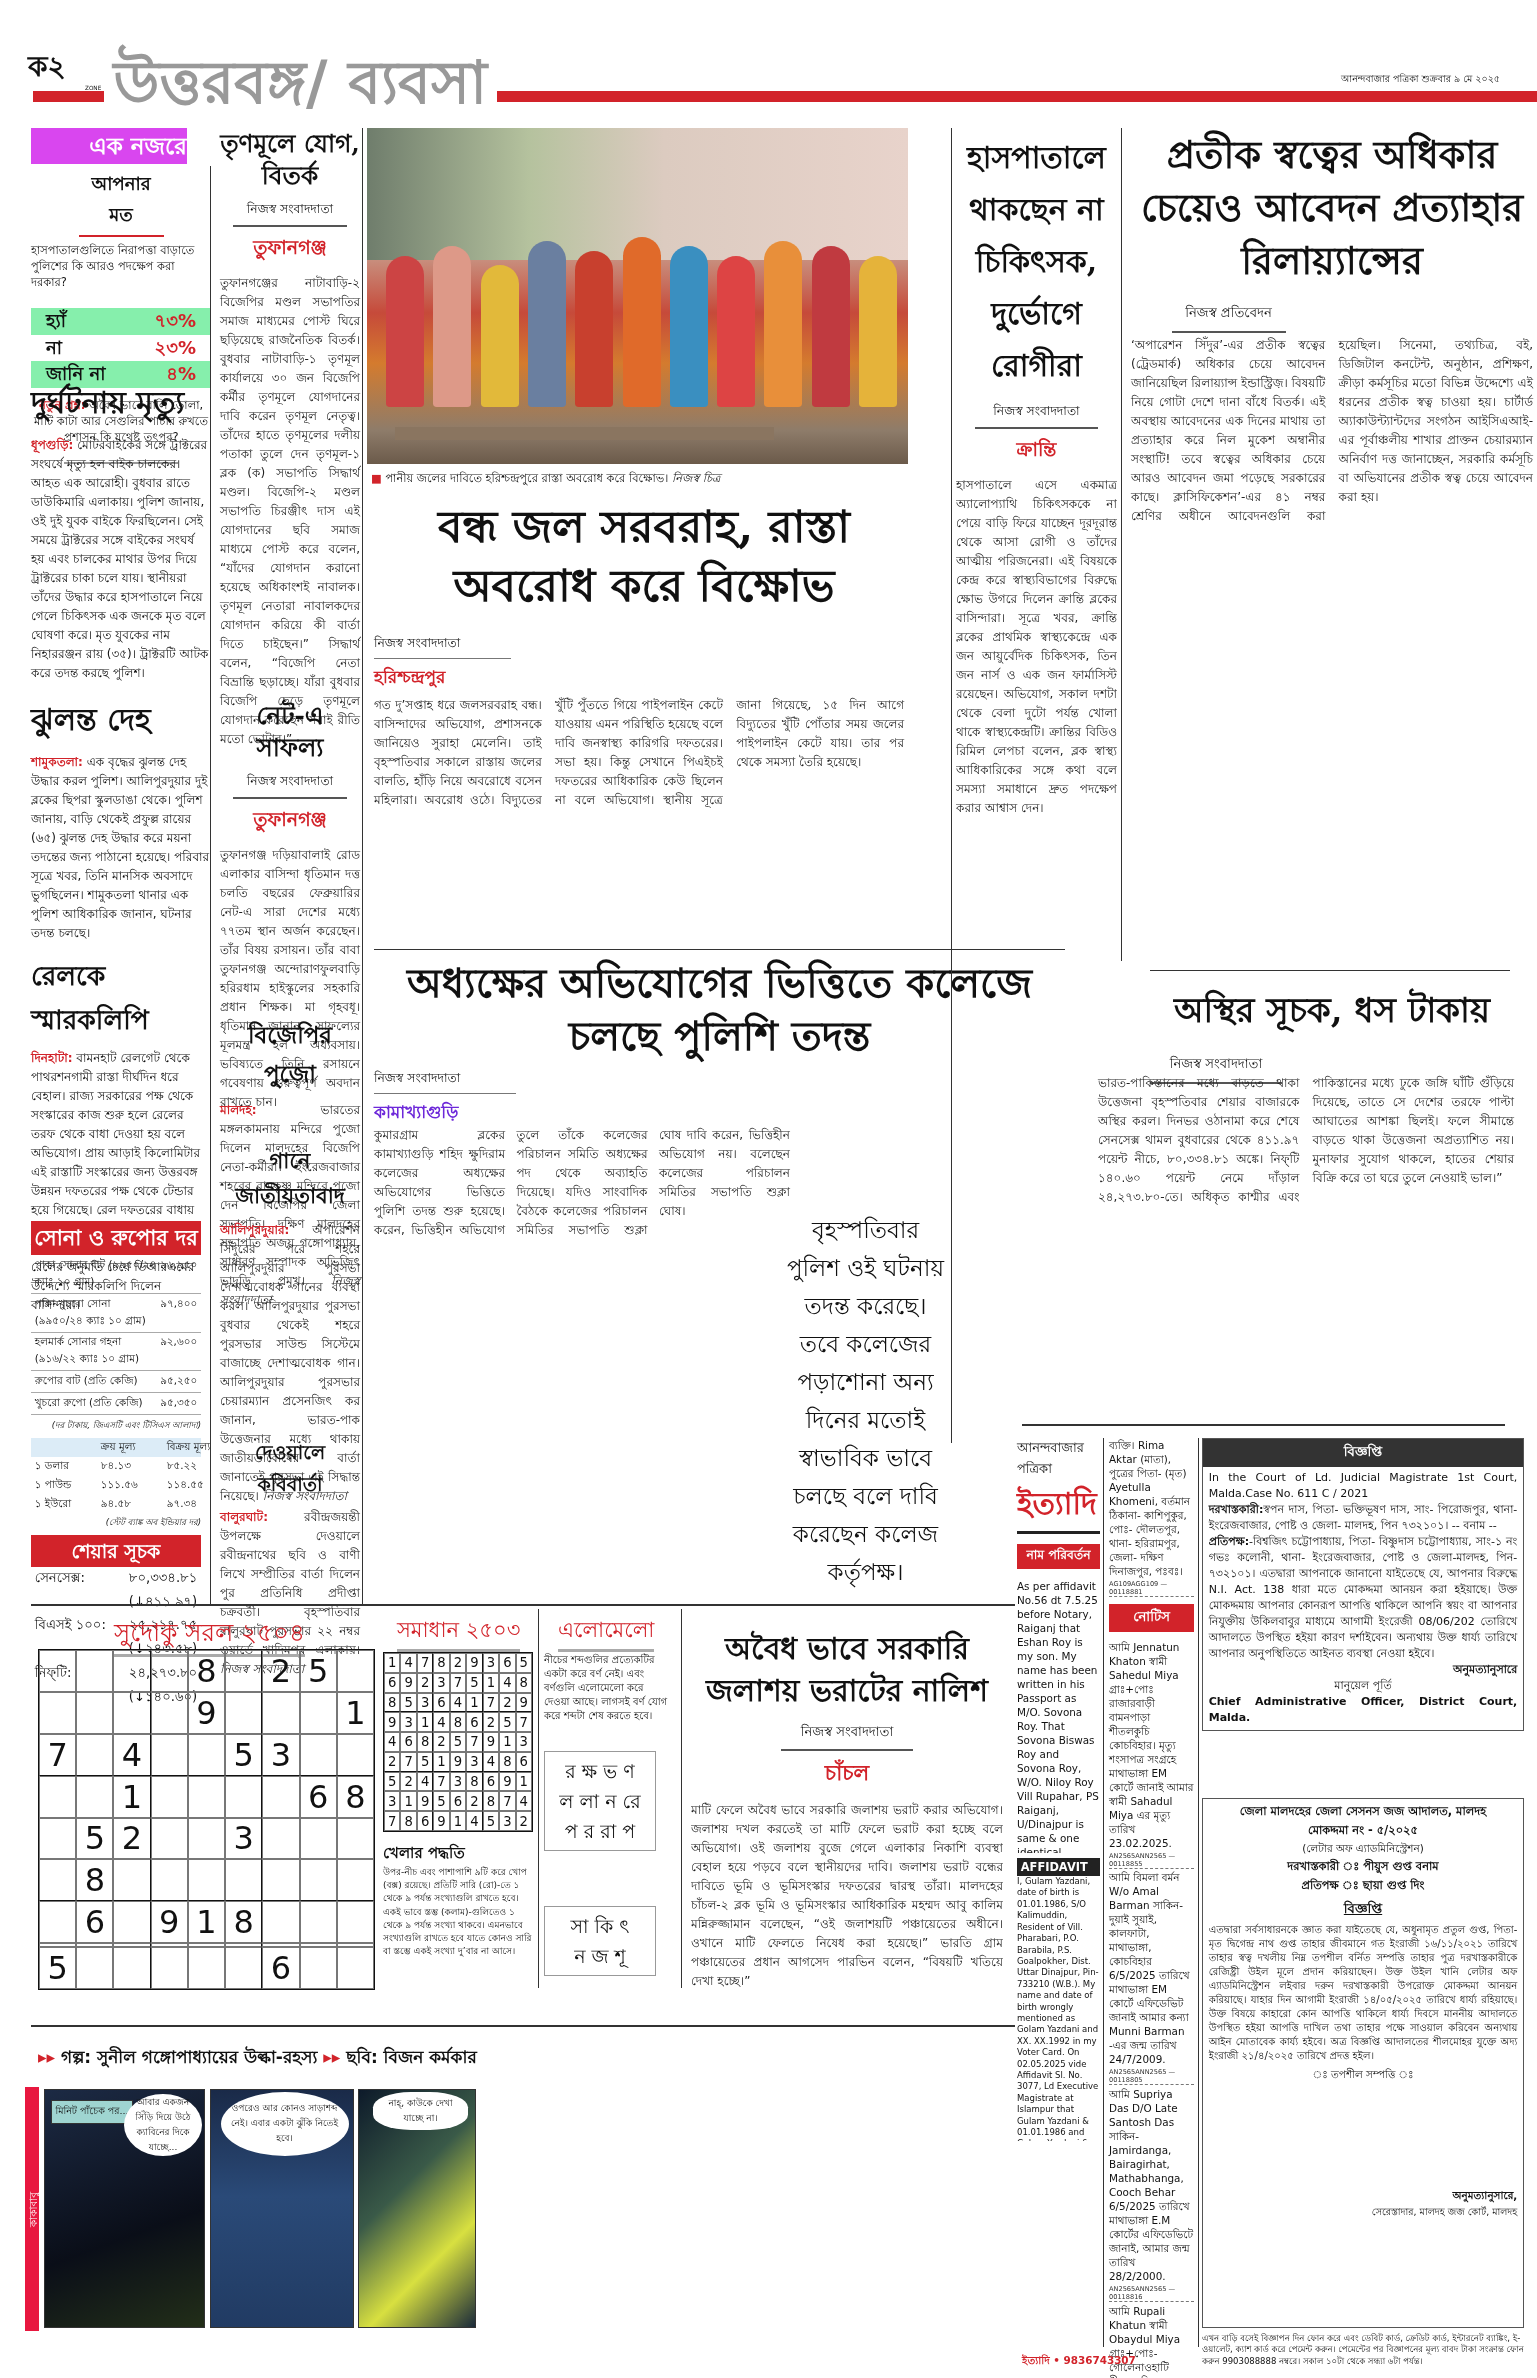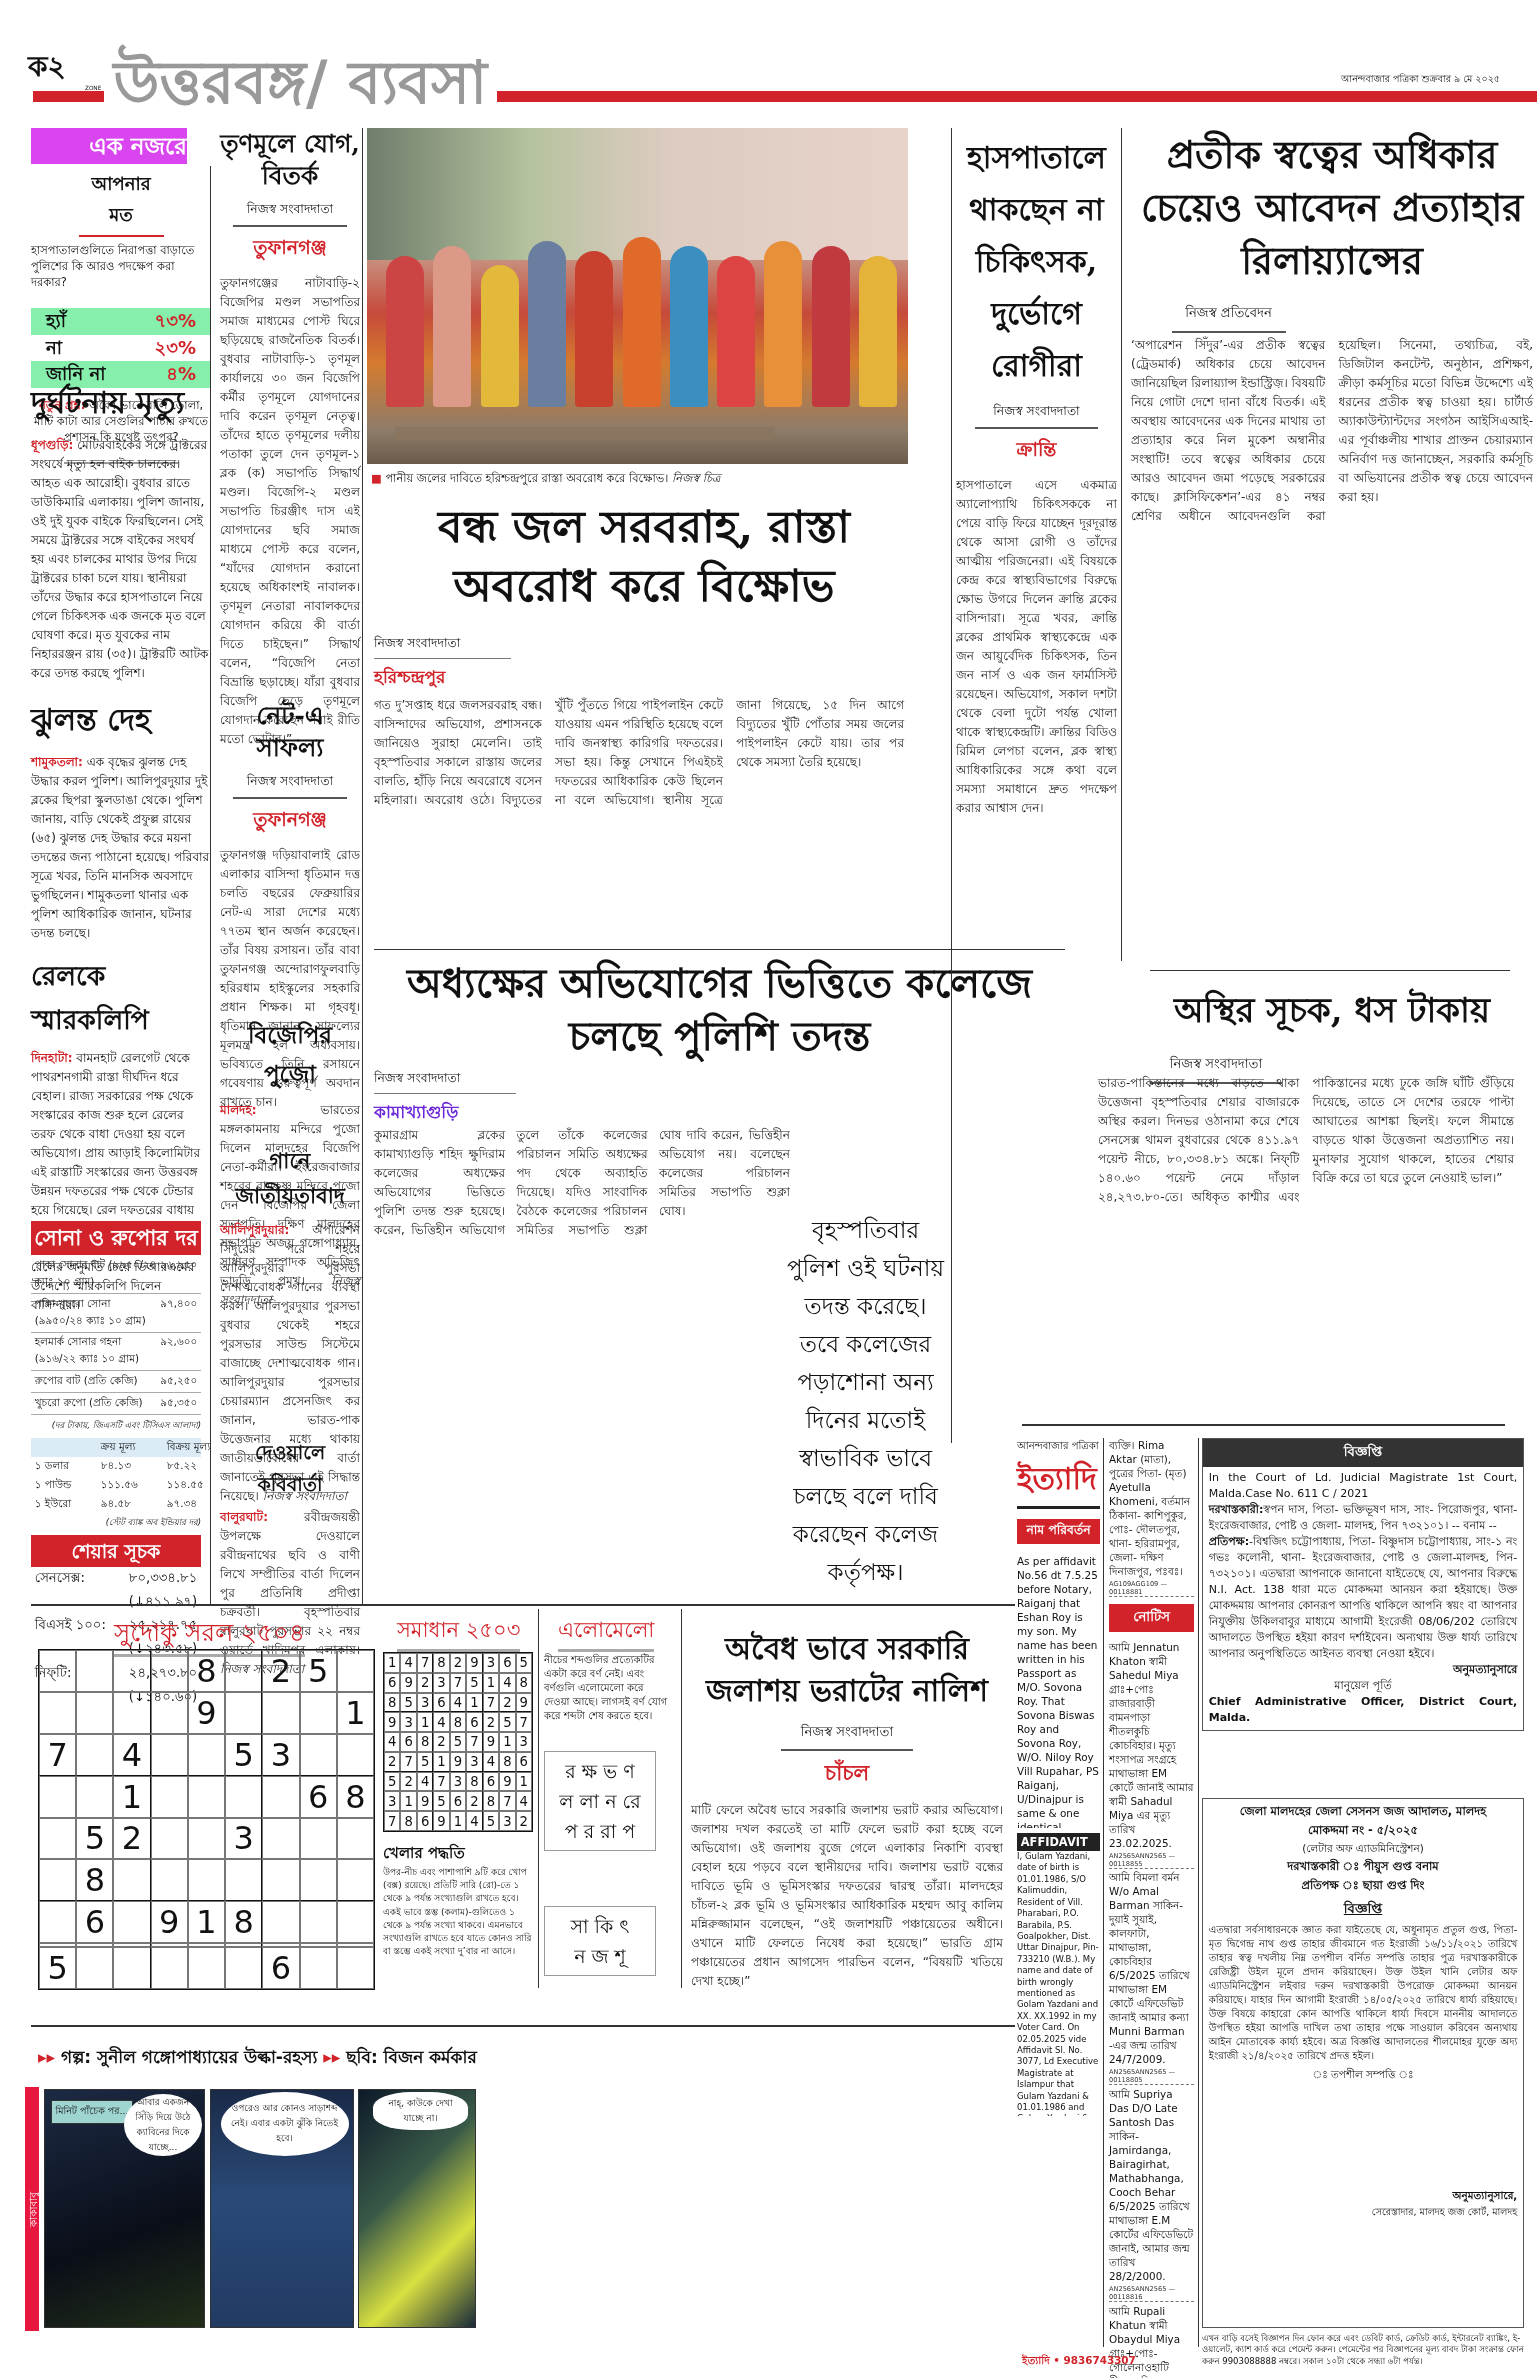--- a/index.html
+++ b/index.html
@@ -434,21 +434,21 @@
 <div class="vline" style="left:681px;top:1609px;height:379px"></div>
 
 <div class="abs" style="left:691px;top:1628px;width:312px">
   <div class="head" style="font-size:30px;line-height:42px">অবৈধ ভাবে সরকারি জলাশয় ভরাটের নালিশ</div>
   <div class="byline" style="font-size:13.2px;width:132px;margin-top:9.5px">নিজস্ব সংবাদদাতা</div>
   <div class="dateline" style="font-size:21px">চাঁচল</div>
   <div class="body-text" style="height:445px;overflow:hidden">মাটি ফেলে অবৈধ ভাবে সরকারি জলাশয় ভরাট করার অভিযোগ। জলাশয় দখল করতেই তা মাটি ফেলে ভরাট করা হচ্ছে বলে অভিযোগ। ওই জলাশয় বুজে গেলে এলাকার নিকাশি ব্যবস্থা বেহাল হয়ে পড়বে বলে স্থানীয়দের দাবি। জলাশয় ভরাট বন্ধের দাবিতে ভূমি ও ভূমিসংস্কার দফতরের দ্বারস্থ তাঁরা। মালদহের চাঁচল-২ ব্লক ভূমি ও ভূমিসংস্কার আধিকারিক মহম্মদ আবু কালিম মন্নিরুজ্জামান বলেছেন, “ওই জলাশয়টি পঞ্চায়েতের অধীনে। ওখানে মাটি ফেলতে নিষেধ করা হয়েছে।” ভারতি গ্রাম পঞ্চায়েতের প্রধান আগসেদ পারভিন বলেন, “বিষয়টি খতিয়ে দেখা হচ্ছে।”</div>
 </div>
 
 <div class="abs" style="left:1017px;top:1438px;width:83px">
-  <div style="font-size:10px">আনন্দবাজার পত্রিকা</div>
+  <div style="font-size:13px">আনন্দবাজার পত্রিকা</div>
   <div style="font-size:30px;font-weight:bold;color:#d2232a;border-bottom:3.8px solid #222">ইত্যাদি</div>
   <div class="red-box" style="font-size:12.3px;margin:9.5px 0;padding:2.8px 0">নাম পরিবর্তন</div>
   <div class="ad-text" style="height:274px;overflow:hidden">As per affidavit No.56 dt 7.5.25 before Notary, Raiganj that Eshan Roy is my son. My name has been written in his Passport as M/O. Sovona Roy. That Sovona Biswas Roy and Sovona Roy, W/O. Niloy Roy Vill Rupahar, PS Raiganj, U/Dinajpur is same &amp; one identical person. ... আমি Rafik Hossen বাবা Bachchu Miya Date of Birth 15/04/1992 কিছু ভোটার কার্ডে Rafiqul Haque এবং বাবার নাম Bachhu Miya ও 1991 হয়ে আছে। E.M Sadar Coochbehar কোর্টে 5/5/25 তারিখে Affidavit করিয়া নাম ও জন্মতারিখ 15/04/1992 সংশোধন করিলাম। Rafik Hossen/ Bachchu Miya ও Rafiqul Haque/ Bachhu Miya এক ও অভিন্ন ব্যক্তি নামে পরিচিত হইলাম।</div>
   <div style="background:#222;color:#fff;font-weight:bold;font-size:11.4px;padding:1.9px 3.8px;margin-top:5.7px">AFFIDAVIT</div>
   <div class="ad-text" style="font-size:8.5px;line-height:11.4px;height:265px;overflow:hidden">I, Gulam Yazdani, date of birth is 01.01.1986, S/O Kalimuddin, Resident of Vill. Pharabari, P.O. Barabila, P.S. Goalpokher, Dist. Uttar Dinajpur, Pin-733210 (W.B.). My name and date of birth wrongly mentioned as Golam Yazdani and XX. XX.1992 in my Voter Card. On 02.05.2025 vide Affidavit Sl. No. 3077, Ld Executive Magistrate at Islampur that Gulam Yazdani &amp; 01.01.1986 and Golam Yazdani &amp; XX. XX.1992 both are same, single and one identical person.</div>
 </div>
 <div class="vline" style="left:1103px;top:1438px;height:909px"></div>
 <div class="abs" style="left:1109px;top:1438px;width:85px">
   <div class="ad-text">ব্যক্তি। Rima Aktar (মাতা), পুত্রের পিতা- (মৃত) Ayetulla Khomeni, বর্তমান ঠিকানা- কাশিপুকুর, পোঃ- দৌলতপুর, থানা- হরিরামপুর, জেলা- দক্ষিণ দিনাজপুর, পঃবঃ।</div>
   <div class="ad-id">AG109AGG109 — 00118881</div>

